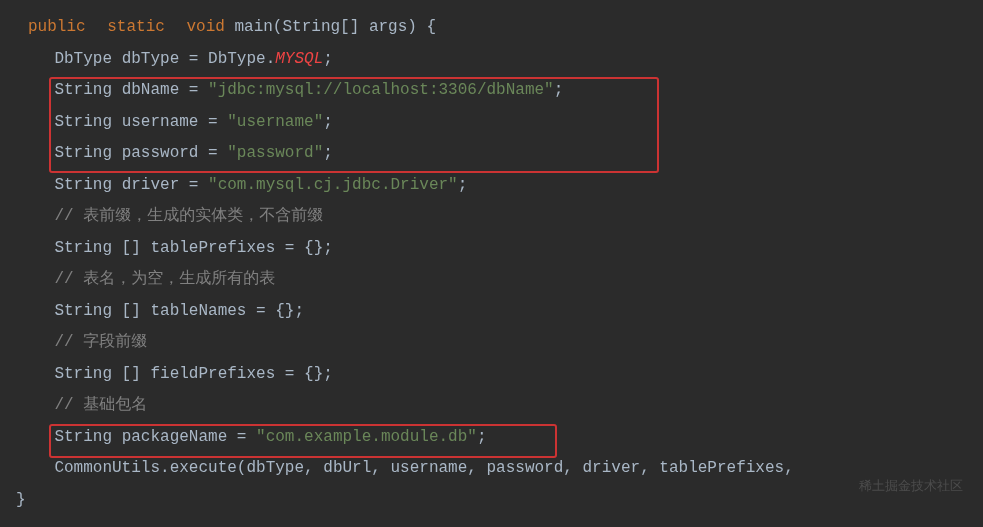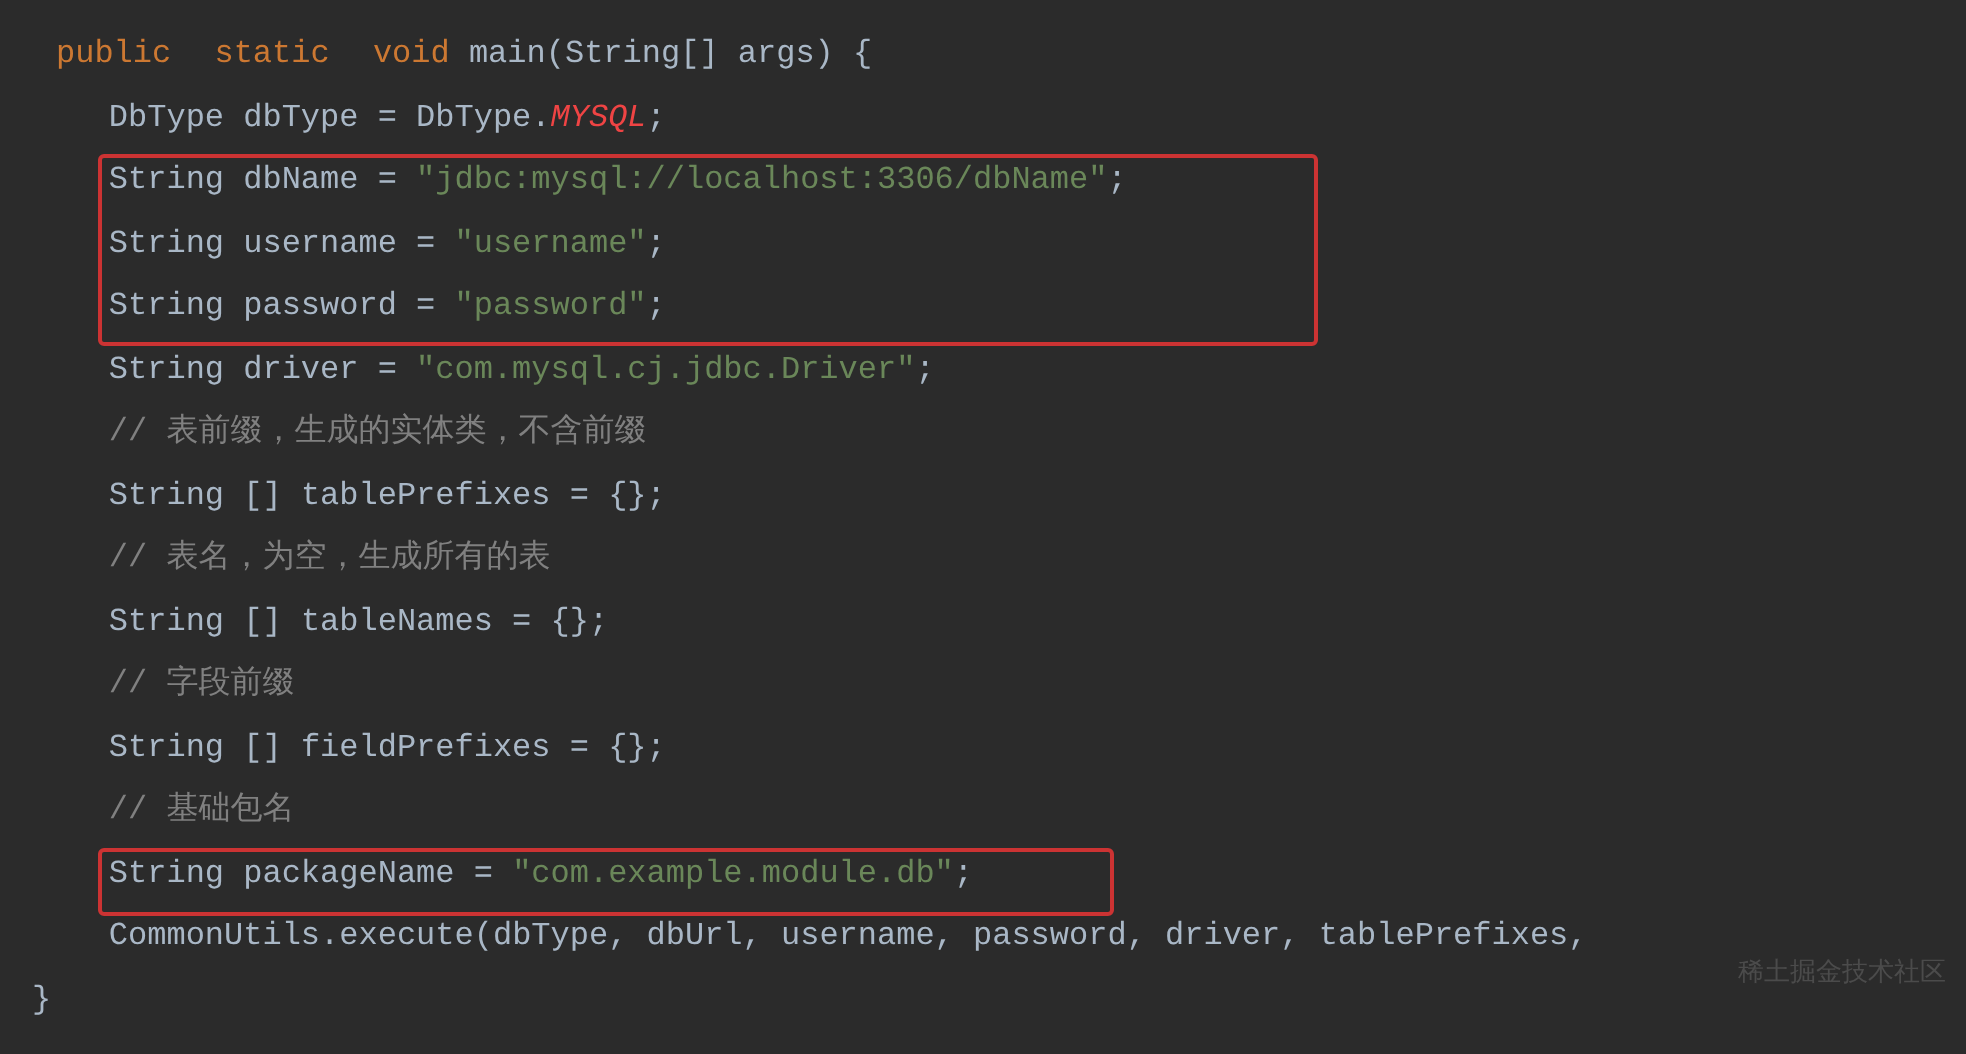--- a/index.html
+++ b/index.html
@@ -58,21 +58,21 @@
       border: 2px solid #cc3333;
       border-radius: 3px;
       left: 49px;
       top: 424px;
       width: 508px;
       height: 34px;
       pointer-events: none;
     }
     .watermark {
       position: absolute;
-      right: 10px;
+      right: 20px;
       bottom: 26px;
       color: #666;
       font-size: 13px;
       font-family: sans-serif;
       opacity: 0.55;
     }
   </style>
 </head>
 <body>
 

